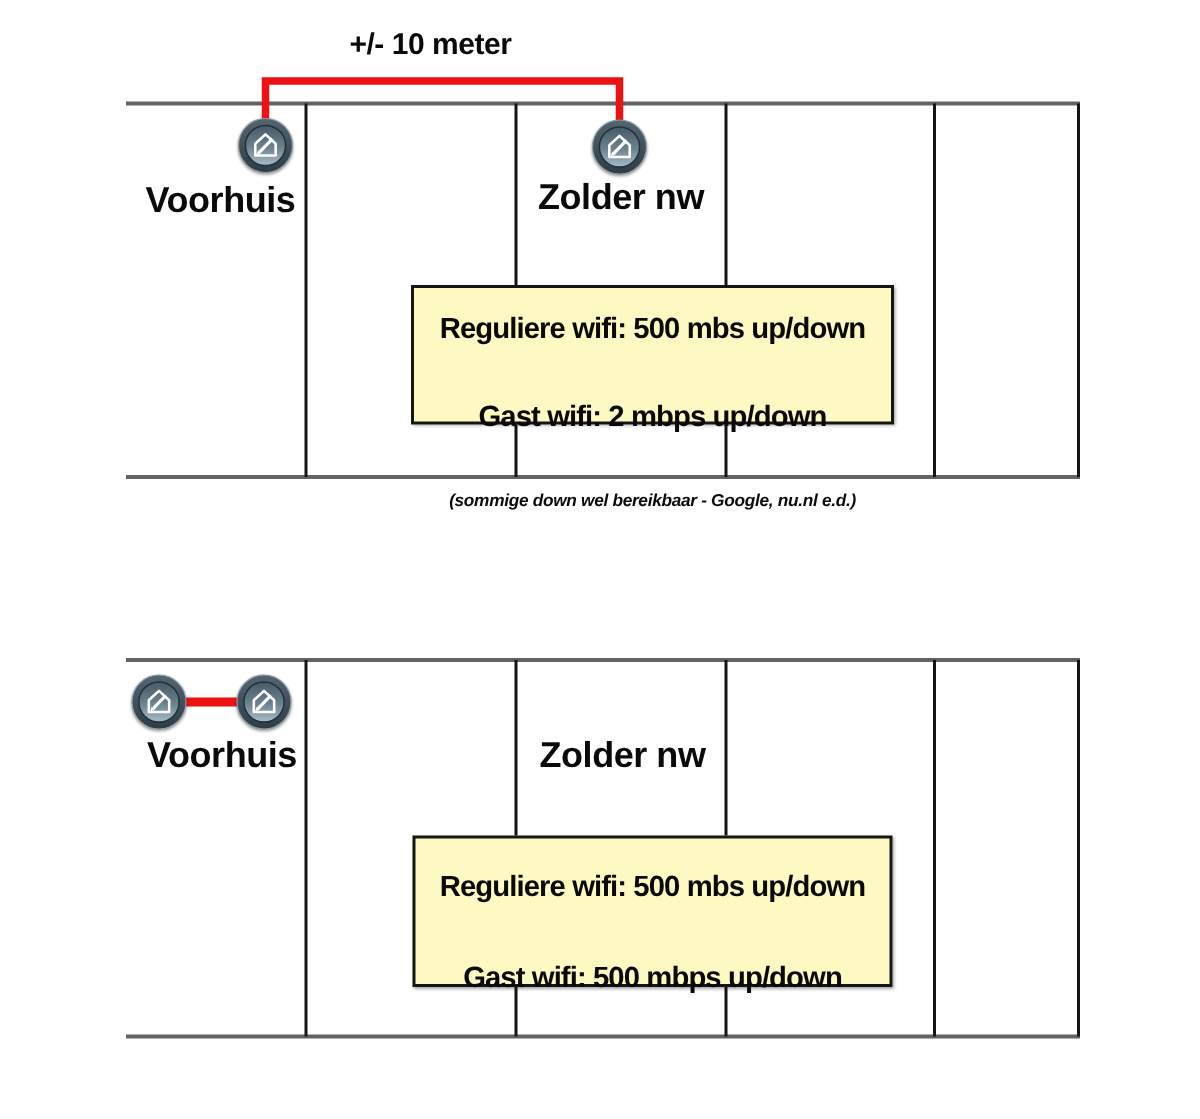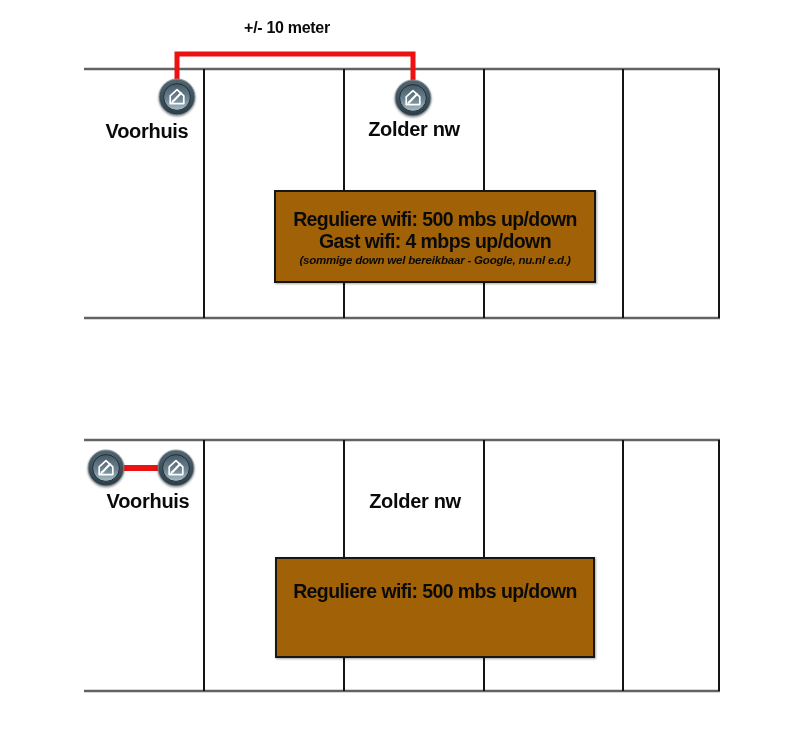--- a/index.html
+++ b/index.html
@@ -7,28 +7,28 @@
     position:relative;width:800px;height:746px;background:#fff;overflow:hidden;
     font-family:"Liberation Sans",sans-serif;font-weight:bold;color:#0a0a0a;
   }
   .layer{position:absolute;left:0;top:0;}
   svg.walls{z-index:1;}
   .wall-h{stroke:#636363;stroke-width:2.6;}
   .wall-v{stroke:#141414;stroke-width:2;}
   .red-line{stroke:var(--red,#ee1111);fill:none;}
   .label{
     position:absolute;z-index:4;text-align:center;white-space:nowrap;
-    font-size:20px;letter-spacing:-0.3px;
+    font-size:24px;letter-spacing:-0.3px;
   }
-  .dist-label{font-size:16px;}
+  .dist-label{font-size:20px;}
   .info-box{
-    position:absolute;z-index:2;background:#a16207;border:2px solid #161616;
+    position:absolute;z-index:2;background:#fef9c3;border:2px solid #161616;
     box-shadow:1px 1px 2px rgba(0,0,0,0.35);
     display:flex;flex-direction:column;align-items:center;box-sizing:border-box;
-    text-align:center;white-space:nowrap;
+    text-align:center;white-space:nowrap;gap:37px;
   }
   .info-line{font-size:19.5px;line-height:22px;letter-spacing:-0.6px;}
   .info-note{font-size:11.5px;line-height:16px;font-style:italic;letter-spacing:-0.2px;}
   #box-top{left:274px;top:190px;width:322px;height:93px;padding-top:16px;}
   #box-bottom{left:275px;top:557px;width:320px;height:101px;padding-top:20px;}
   #box-bottom .info-line{line-height:24px;}
   .ap-icon{position:absolute;z-index:3;width:38px;height:38px;filter:drop-shadow(0 1px 1px rgba(0,0,0,0.45));}
   .ap-icon svg{display:block;}
 </style>
 </head>
@@ -68,26 +68,27 @@
       <line class="wall-v" x1="623" y1="440" x2="623" y2="691"></line>
       <line class="wall-v" x1="719" y1="440" x2="719" y2="691"></line>
     </g>
 
     <polyline class="red-line" points="177,84 177,54 413,54 413,86" stroke-width="5"></polyline>
     <line class="red-line" x1="106" y1="468" x2="176" y2="468" stroke-width="6"></line>
   </svg>
 
   <div class="info-box" id="box-top">
     <div class="info-line">Reguliere wifi: 500 mbs up/down</div>
-    <div class="info-line">Gast wifi: 4 mbps up/down</div>
+    <div class="info-line">Gast wifi: 2 mbps up/down</div>
     <div class="info-note">(sommige down wel bereikbaar - Google, nu.nl e.d.)</div>
   </div>
 
   <div class="info-box" id="box-bottom">
     <div class="info-line">Reguliere wifi: 500 mbs up/down</div>
+    <div class="info-line">Gast wifi: 500 mbps up/down</div>
   </div>
 
   <div class="ap-icon" style="left:158px;top:78px;">
     <svg width="38" height="38" viewBox="0 0 38 38">
       <circle cx="19" cy="19" r="18" fill="url(#apRing)" stroke="#8fa0aa" stroke-width="0.8"></circle>
       <circle cx="19" cy="19" r="13.4" fill="url(#apFace)" stroke="#20303a" stroke-width="1"></circle>
       <path d="M12.2 17.8 L19 11.6 L25.8 17.8 L25.8 25.6 L12.2 25.6 Z" fill="none" stroke="#fff" stroke-width="1.7" stroke-linejoin="round"></path>
       <line x1="15.2" y1="23.2" x2="23.6" y2="14.6" stroke="#fff" stroke-width="2.1"></line>
       <path d="M13.2 25.2 L14.1 22.1 L16.3 24.2 Z" fill="#fff"></path>
     </svg>

